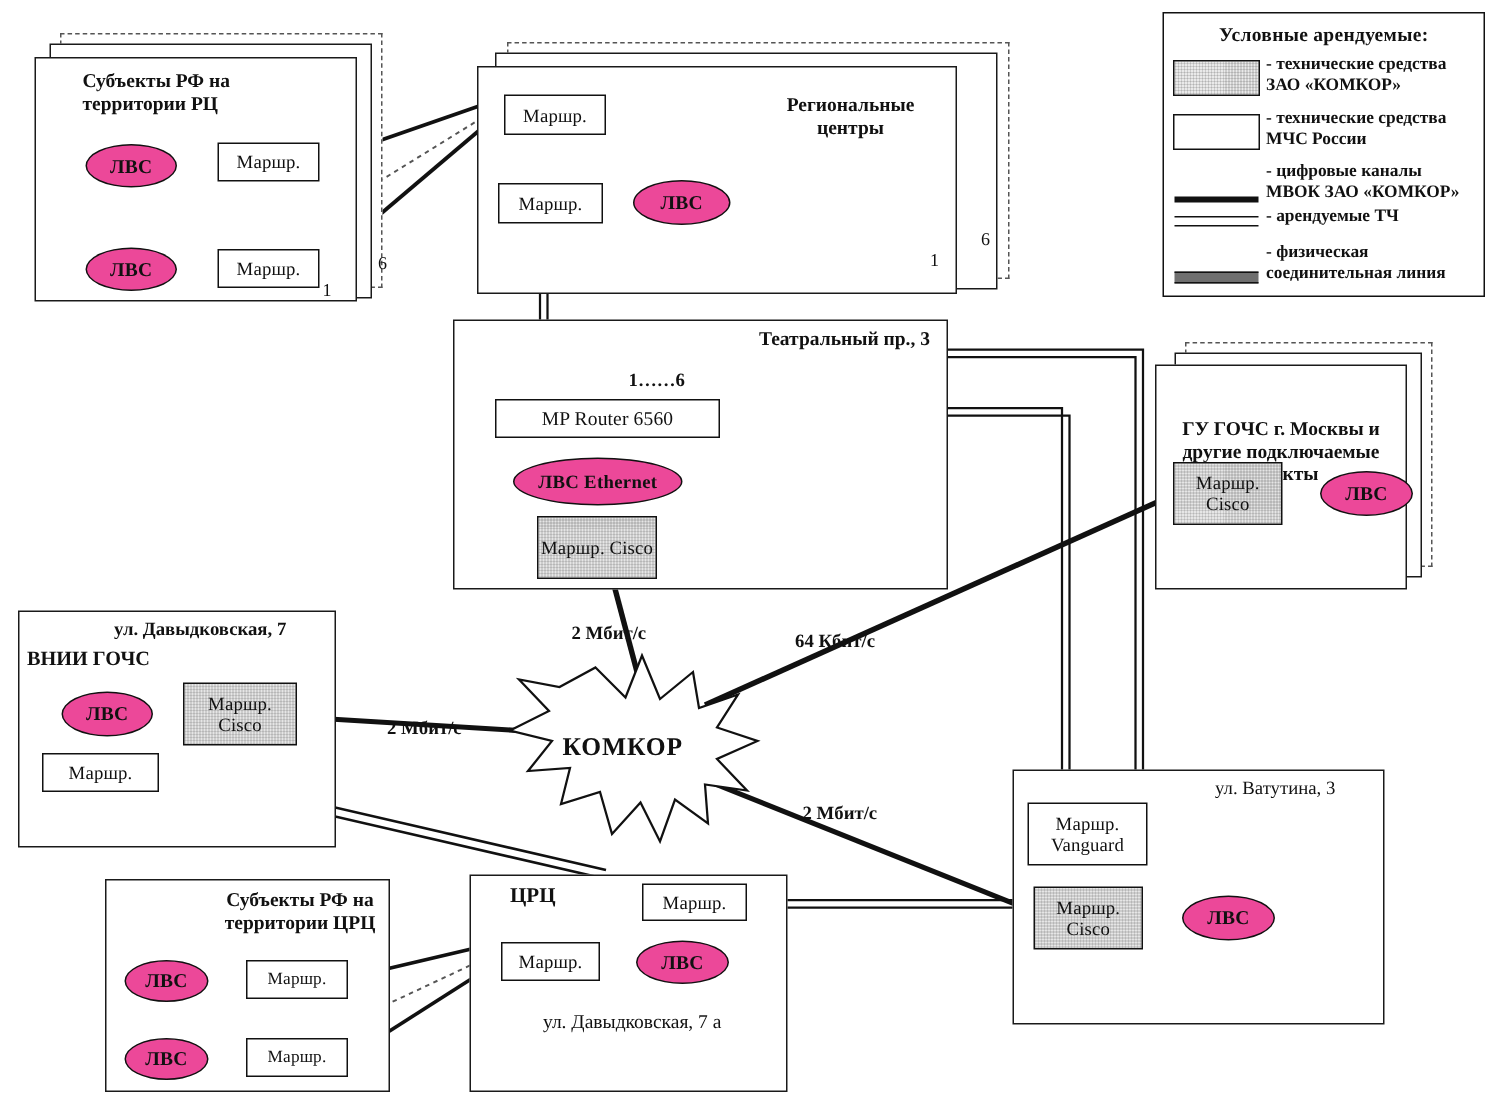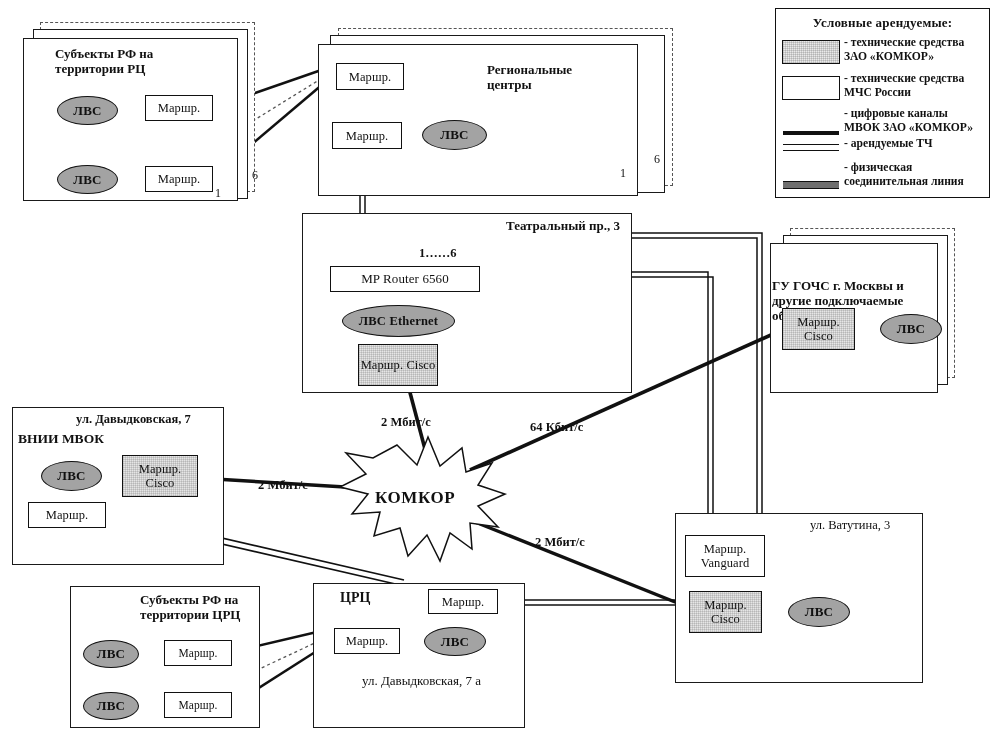--- a/index.html
+++ b/index.html
@@ -55,34 +55,34 @@
       repeating-linear-gradient(0deg, #d8d8d8 0 1px, #f2f2f2 1px 2px),
       repeating-linear-gradient(90deg, #d8d8d8 0 1px, #f2f2f2 1px 2px);
     background-blend-mode:multiply;
     border:1.4px solid #111;
   }
   .ellipse{
     position:absolute;
     box-sizing:border-box;
     border:1.4px solid #111;
     border-radius:50%;
-    background:#a3a3a3;
+    background:#ec4899;
     display:flex;
     align-items:center;
     justify-content:center;
     font-size:13px;
     font-weight:700;
     letter-spacing:.2px;
   }
   .caption{
     position:absolute;
     font-weight:700;
     font-size:13px;
     line-height:1.16;
-    text-align:left;
+    text-align:center;
     white-space:pre-line;
   }
   .caption.left{text-align:left;}
   .caption.right{text-align:right;}
   .plainlabel{
     position:absolute;
     font-size:12.5px;
     font-weight:700;
     white-space:pre-line;
     line-height:1.16;
@@ -336,21 +336,21 @@
 
   <div class="node komkor" style="left:782px; top:308px; width:73px; height:42px;">
     <span>Маршр.
 Cisco</span>
   </div>
   <div class="ellipse" style="left:880px; top:314px; width:62px; height:30px;">ЛВС</div>
 
   <div class="box" style="left:12px; top:407px; width:212px; height:158px;"></div>
 
   <div class="plainlabel" style="left:76px; top:412px;">ул. Давыдковская, 7</div>
-  <div class="plainlabel" style="left:18px; top:431px; font-size:13.5px;">ВНИИ МВОК</div>
+  <div class="plainlabel" style="left:18px; top:431px; font-size:13.5px;">ВНИИ ГОЧС</div>
 
   <div class="ellipse" style="left:41px; top:461px; width:61px; height:30px;">ЛВС</div>
 
   <div class="node komkor" style="left:122px; top:455px; width:76px; height:42px;">
     <span>Маршр.
 Cisco</span>
   </div>
 
   <div class="node" style="left:28px; top:502px; width:78px; height:26px;">Маршр.</div>
 

